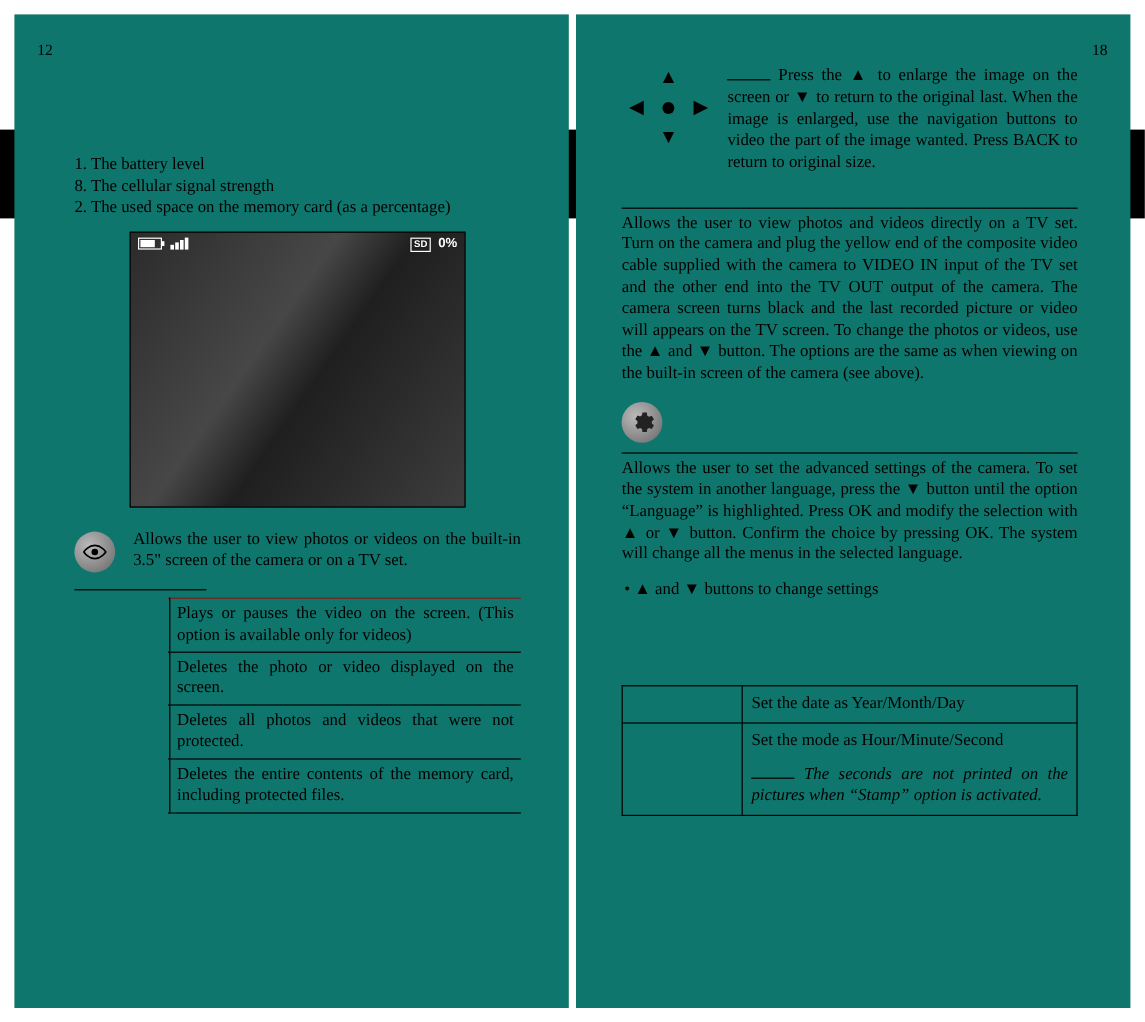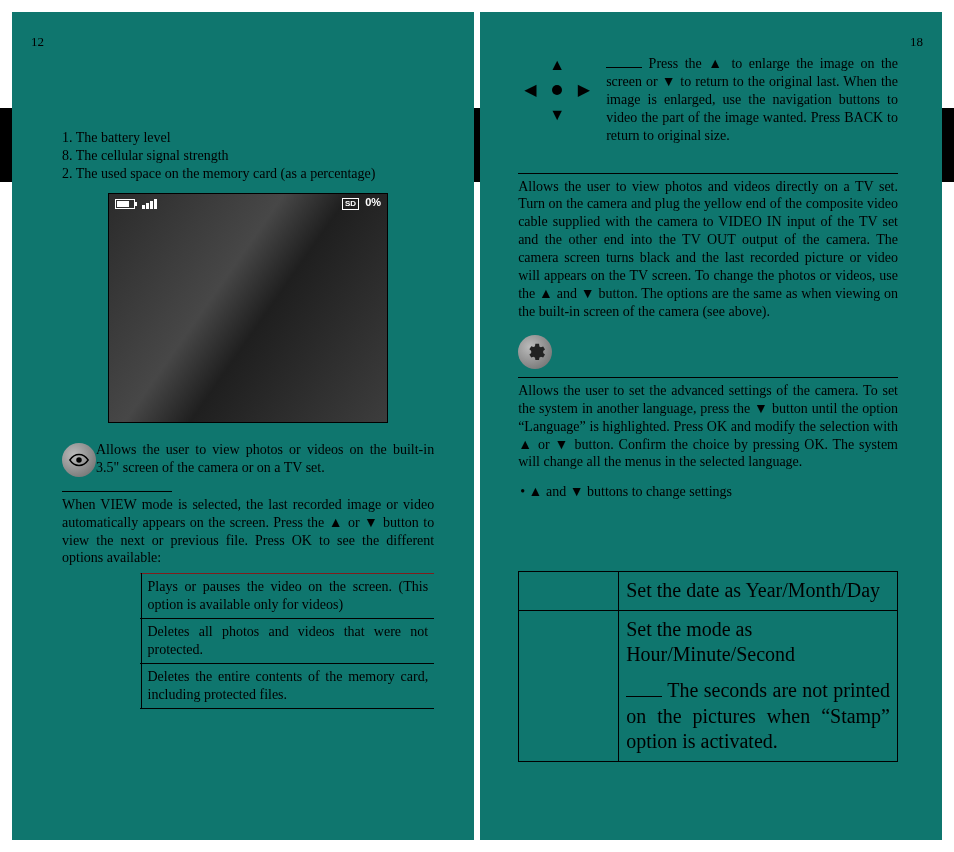--- a/index.html
+++ b/index.html
@@ -109,21 +109,21 @@
   }
   .sd-icon {
     display: inline-block;
     border: 1px solid #fff;
     font-size: 8px;
     padding: 0 2px;
     margin-right: 3px;
   }
   .eye-icon-wrap {
     display: flex;
-    gap: 0;
+    gap: 15px;
     align-items: flex-start;
     margin-bottom: 14px;
   }
   .eye-circle {
     width: 34px;
     height: 34px;
     border-radius: 50%;
     background: radial-gradient(circle at 35% 35%, #bbb, #666);
     display: flex;
     align-items: center;
@@ -211,29 +211,30 @@
   }
   table.settings {
     width: 100%;
     border-collapse: collapse;
     margin-top: 70px;
     border: 1px solid #000;
   }
   table.settings td {
     border: 1px solid #000;
     padding: 6px 7px;
-    font-size: 20px;
+    font-size: 14px;
     vertical-align: top;
   }
   table.settings td:first-child {
     width: 100px;
   }
   .note {
     margin-top: 10px;
     text-align: justify;
+    font-style: italic;
   }
 </style>
 </head>
 <body>
 
 <div class="black-bar"></div>
 
 <div class="spread">
 
   <div class="page page-left">
@@ -265,27 +266,30 @@
         <div class="eye-circle">
           <svg viewBox="0 0 24 14">
               <path d="M12 1C6 1 2 7 2 7s4 6 10 6 10-6 10-6S18 1 12 1z" fill="none" stroke="#000" stroke-width="1.5"></path>
               <circle cx="12" cy="7" r="3" fill="#000"></circle>
             </svg>
         </div>
         <div class="justify">Allows the user to view photos or videos on the built-in 3.5" screen of the camera or on a TV set.</div>
       </div>
 
       <hr class="hr-short">
-      <div class="justify">When VIEW mode is selected, the last recorded image or video automatically appears on the screen. Press the ▲ or ▼ button to view the next or previous file. Press OK to see the different options available:</div>
 
       <table class="options">
         <tbody>
             <tr>
               <td></td>
               <td class="justify">Plays or pauses the video on the screen. (This option is available only for videos)</td>
+            </tr>
+        <tr>
+              <td></td>
+              <td class="justify">Deletes the photo or video displayed on the screen.</td>
             </tr>
         <tr>
               <td></td>
               <td class="justify">Deletes all photos and videos that were not protected.</td>
             </tr>
         <tr>
               <td></td>
               <td class="justify">Deletes the entire contents of the memory card, including protected files.</td>
             </tr>
       </tbody>

